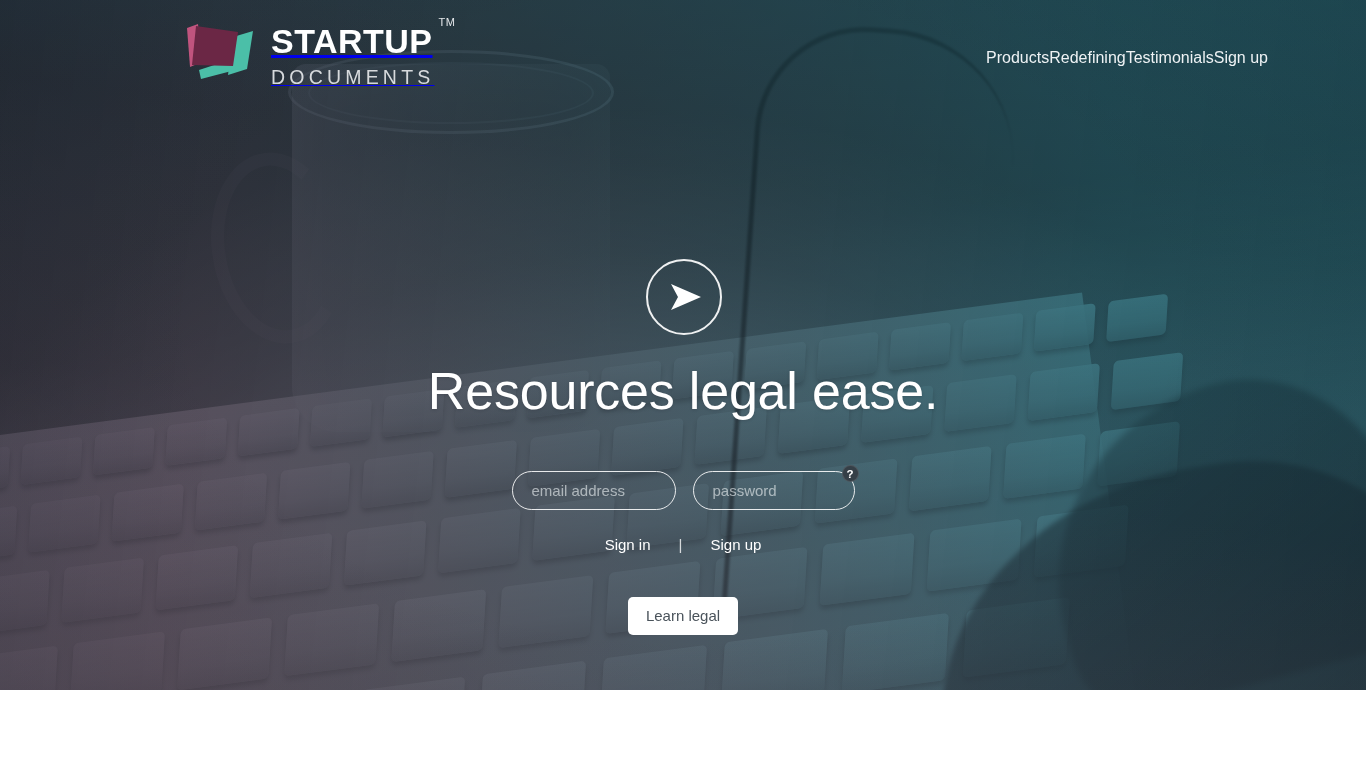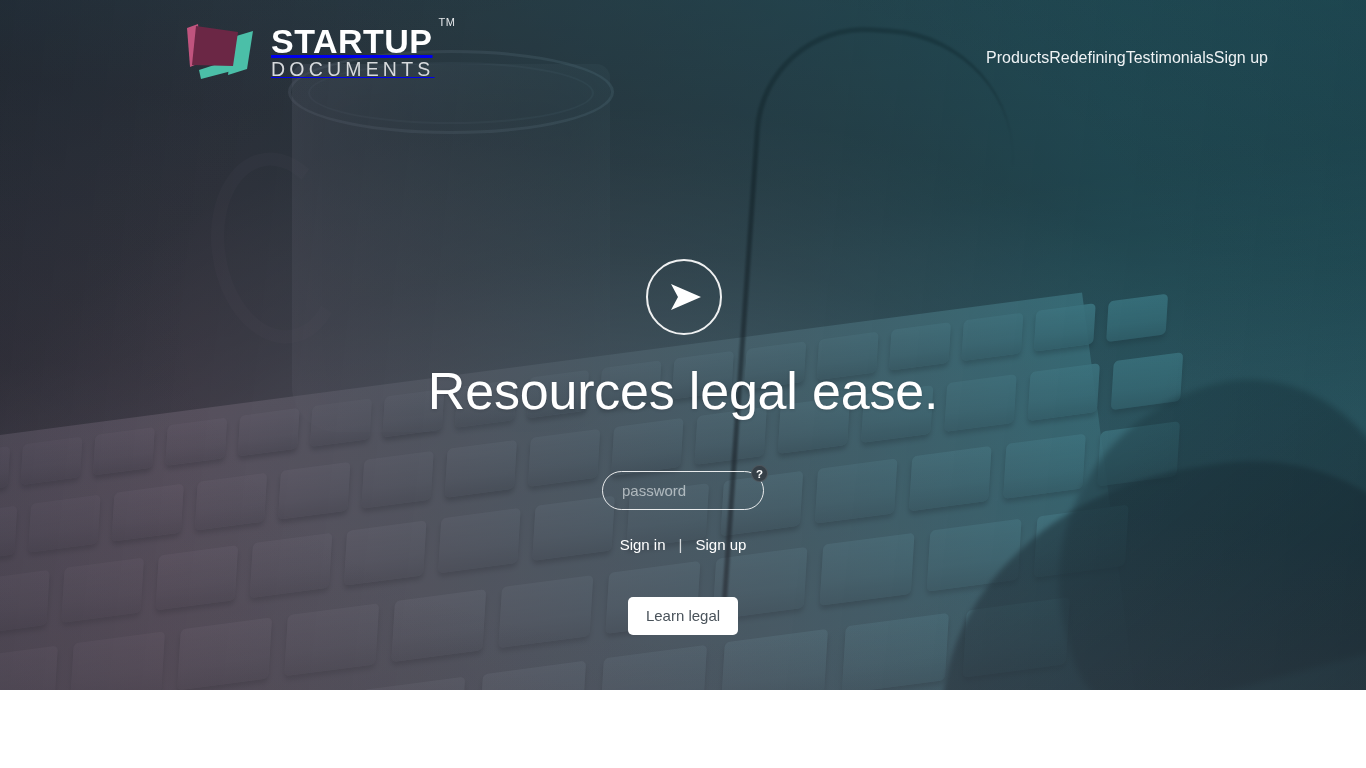--- a/index.html
+++ b/index.html
@@ -216,21 +216,21 @@
     line-height: 34px;
     display: block;
   }
   .logo-documents {
     font-size: 19.5px;
     font-weight: normal;
     letter-spacing: 4.2px;
     color: #d7dadd;
     line-height: 22px;
     display: block;
-    margin-top: 0;
+    margin-top: 8px;
   }
   .logo-tm {
     position: absolute;
     right: -21px;
     top: -4px;
     font-size: 11px;
     color: #e4e7ea;
     letter-spacing: 0.5px;
   }
 
@@ -340,21 +340,21 @@
   }
 
   .auth-links {
     position: absolute;
     left: 0;
     top: 534px;
     width: 1366px;
     display: flex;
     justify-content: center;
     align-items: center;
-    gap: 13px;
+    gap: 28px;
     font-size: 15px;
   }
   .auth-link {
     color: #ffffff;
     text-decoration: none;
     cursor: pointer;
     line-height: 22px;
   }
   .auth-sep {
     color: rgba(255,255,255,0.78);
@@ -509,20 +509,23 @@
       <span>
         <svg width="34" height="28" viewBox="0 0 34 28" xmlns="http://www.w3.org/2000/svg">
           <path d="M2 1 L32 14 L2 27 L9 14 Z" fill="#ffffff"></path>
         </svg>
       </span>
     </div>
 
     <h1 class="headline">Resources legal ease.</h1>
 
     <form class="signin-form">
+      <div class="field field-email">
+        <input type="email" placeholder="email address" style="">
+      </div>
       <div class="field field-password">
         <input type="password" placeholder="password" style="">
         <span class="help-badge">?</span>
       </div>
     </form>
 
     <div class="auth-links">
       <a class="auth-link" href="#">Sign in</a>
       <span class="auth-sep">|</span>
       <a class="auth-link" href="#">Sign up</a>

